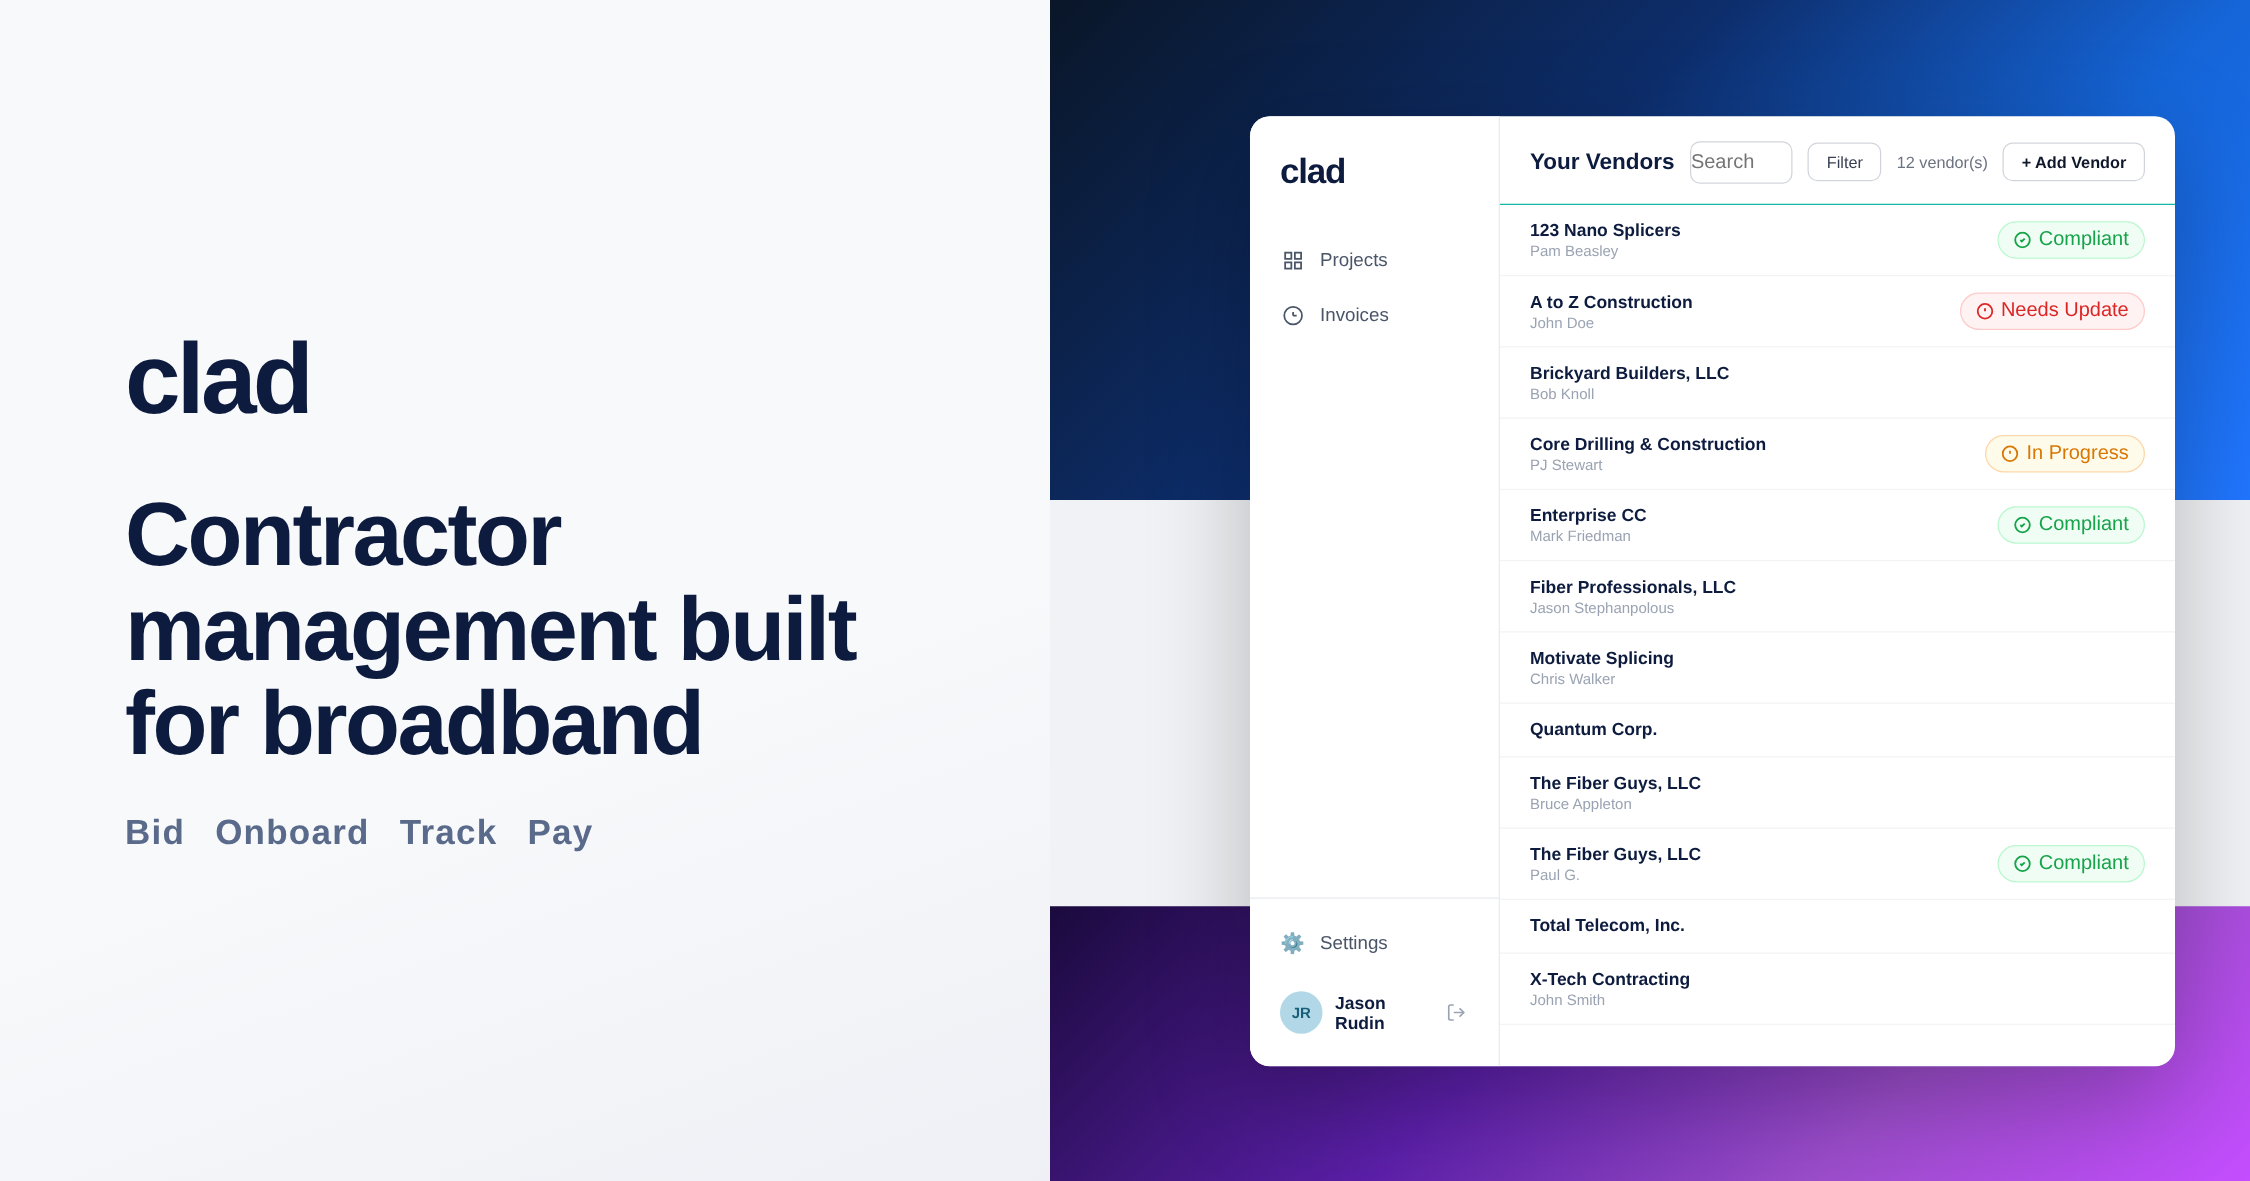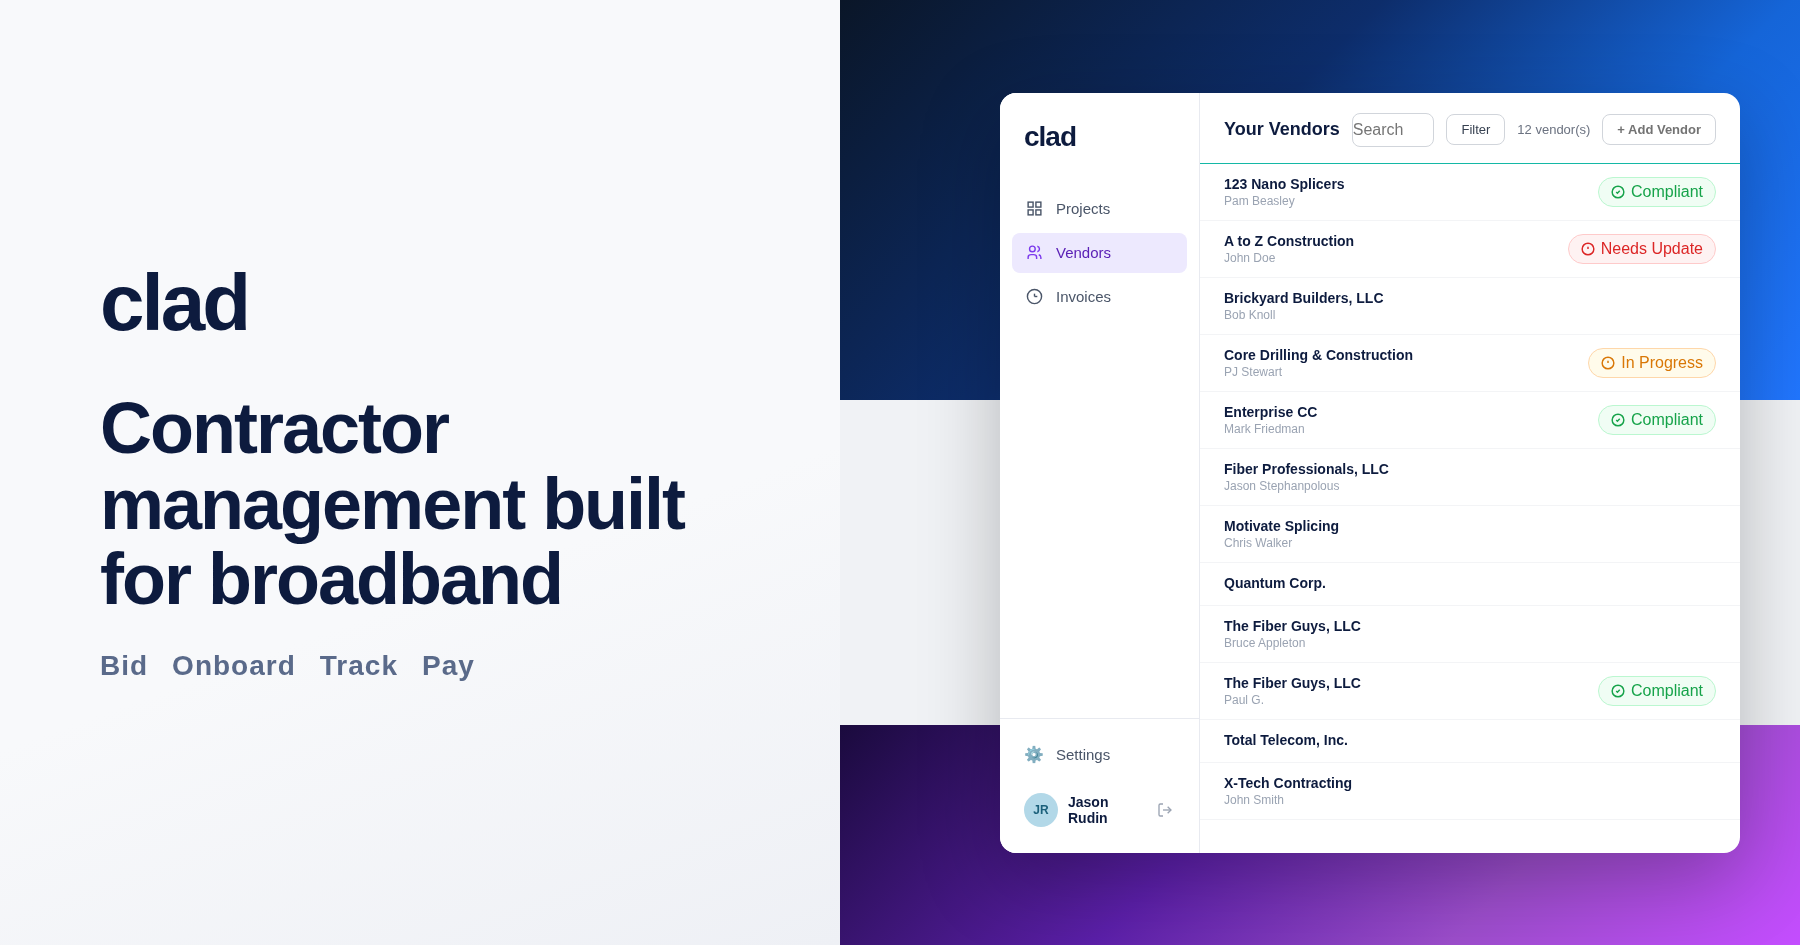--- a/index.html
+++ b/index.html
@@ -280,21 +280,21 @@
       flex-shrink: 0;
     }
 
     .add-vendor-btn {
       padding: 7px 14px;
       border: 1px solid #d1d5db;
       border-radius: 8px;
       background: #fff;
       font-size: 13px;
       font-weight: 600;
-      color: #737373;
+      color: #0f172a;
       cursor: pointer;
       flex-shrink: 0;
       white-space: nowrap;
     }
 
     
     .vendor-list {
       flex: 1;
       overflow-y: auto;
       padding: 0;
@@ -401,31 +401,20 @@
     <div class="sidebar-item">
     <span class="sidebar-icon">
             <svg width="17" height="17" viewBox="0 0 24 24" fill="none" stroke="currentColor" stroke-width="2">
               <rect x="3" y="3" width="7" height="7"></rect>
               <rect x="14" y="3" width="7" height="7"></rect>
               <rect x="14" y="14" width="7" height="7"></rect>
               <rect x="3" y="14" width="7" height="7"></rect>
             </svg>
           </span>
     <span>Projects</span>
-  </div>
-        <div class="sidebar-item active">
-    <span class="sidebar-icon">
-            <svg width="17" height="17" viewBox="0 0 24 24" fill="none" stroke="currentColor" stroke-width="2">
-              <circle cx="9" cy="7" r="4"></circle>
-              <path d="M3 21v-2a4 4 0 0 1 4-4h4a4 4 0 0 1 4 4v2"></path>
-              <path d="M16 3.13a4 4 0 0 1 0 7.75"></path>
-              <path d="M21 21v-2a4 4 0 0 0-3-3.85"></path>
-            </svg>
-          </span>
-    <span>Vendors</span>
   </div>
         <div class="sidebar-item">
     <span class="sidebar-icon">
             <svg width="17" height="17" viewBox="0 0 24 24" fill="none" stroke="currentColor" stroke-width="2">
               <circle cx="12" cy="12" r="10"></circle>
               <line x1="12" y1="8" x2="12" y2="12"></line>
               <path d="M12 12h4"></path>
               <line x1="12" y1="16" x2="12.01" y2="16"></line>
             </svg>
           </span>

